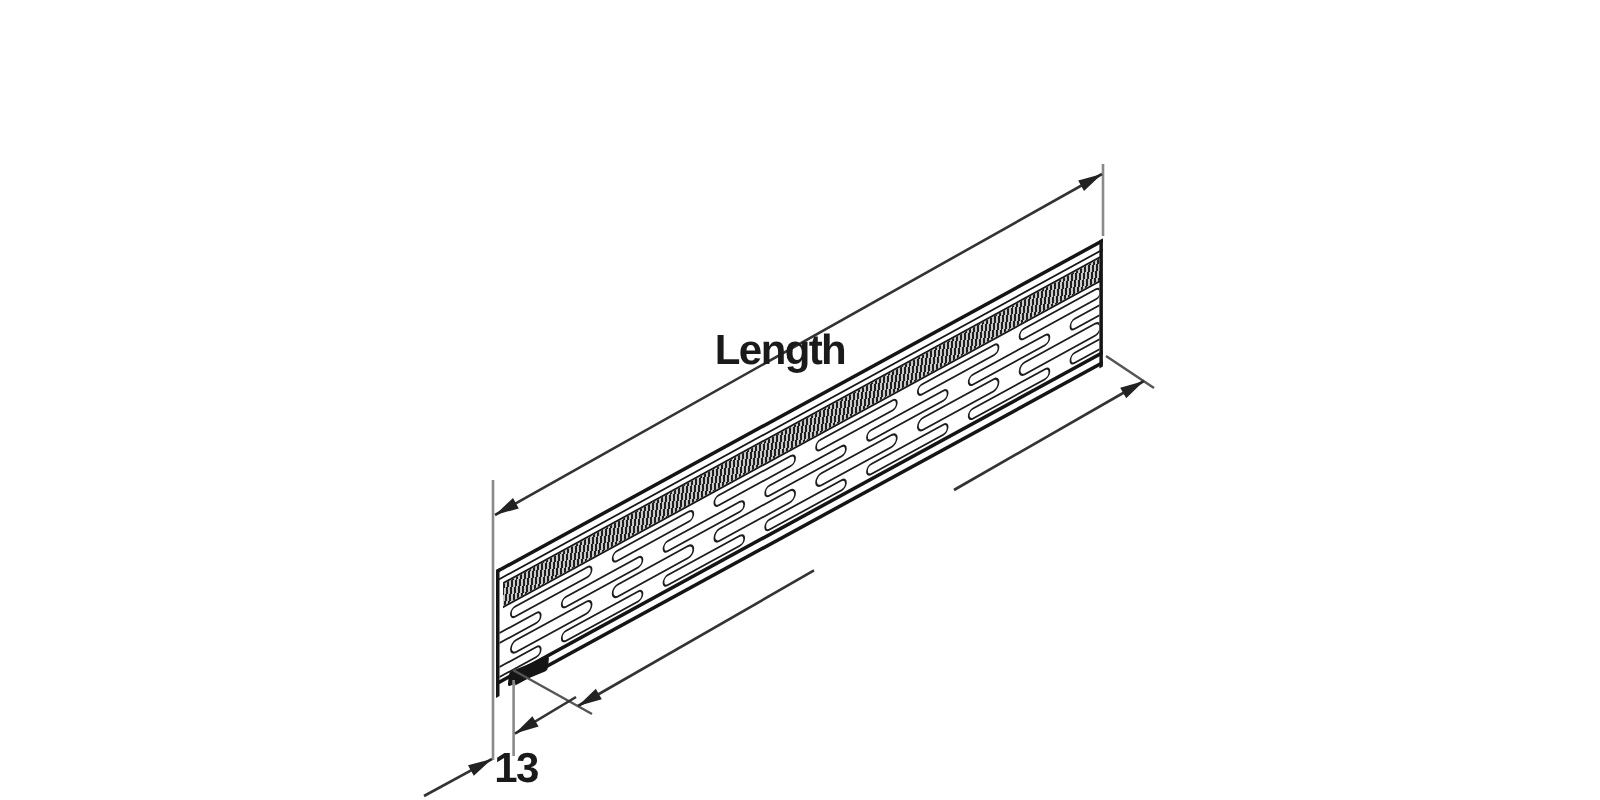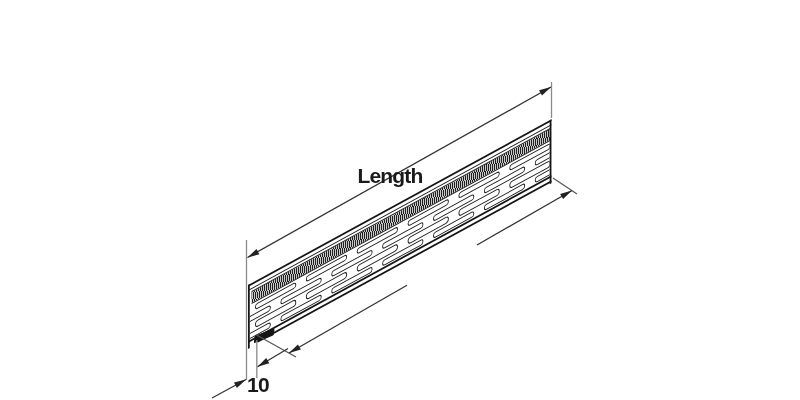--- a/index.html
+++ b/index.html
@@ -111,14 +111,14 @@
     <polygon points="289,353 297.9,344.4 300.9,349.6" fill="#222"></polygon>
     <polygon points="572,190.5 563.1,199.1 560.1,193.9" fill="#222"></polygon>
 
     <line x1="212" y1="398" x2="246" y2="379.5" stroke="#333" stroke-width="1.3"></line>
     <polygon points="246,379.5 236.9,387.9 234.0,382.6" fill="#222"></polygon>
     <line x1="288" y1="348.5" x2="257.5" y2="366.8" stroke="#333" stroke-width="1.3"></line>
     <polygon points="257.5,366.8 269.3,363.2 266.2,358.1" fill="#222"></polygon>
   </svg>
 
   <div class="dimlabel lbl-length">Length</div>
-  <div class="dimlabel lbl-ten">10</div>
+  <div class="dimlabel lbl-ten">13</div>
 </div>
 
 </body></html>

